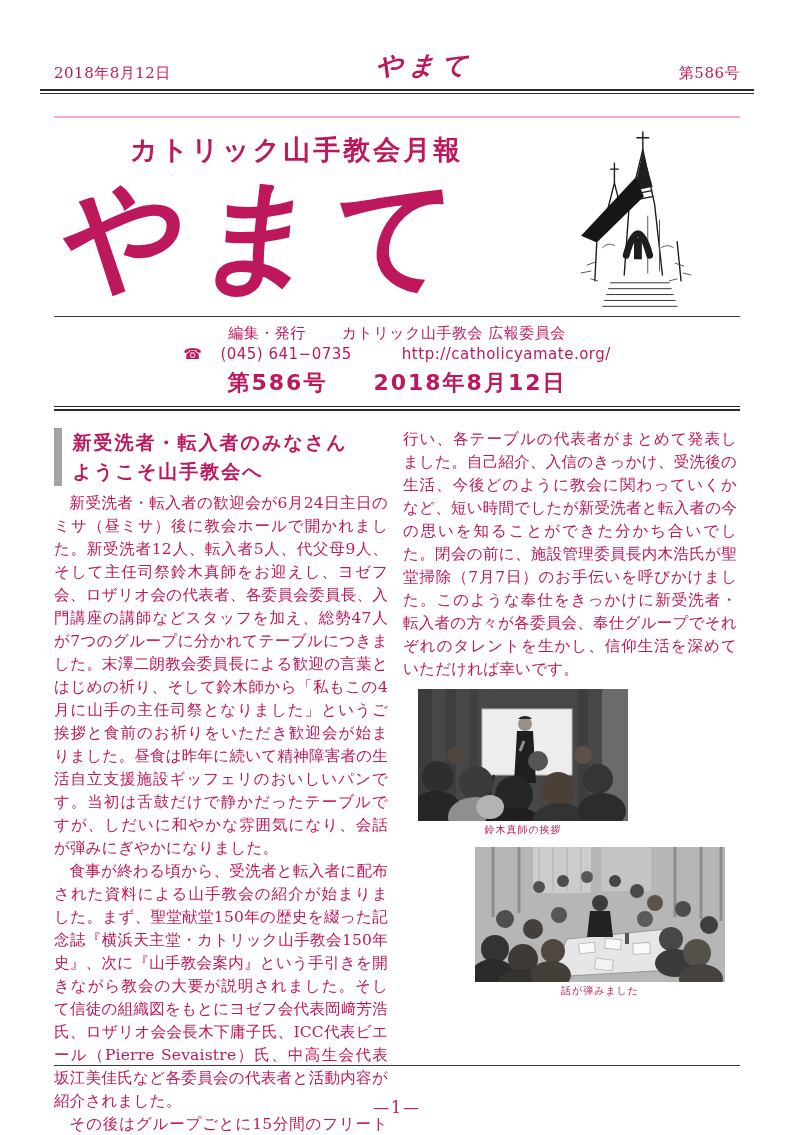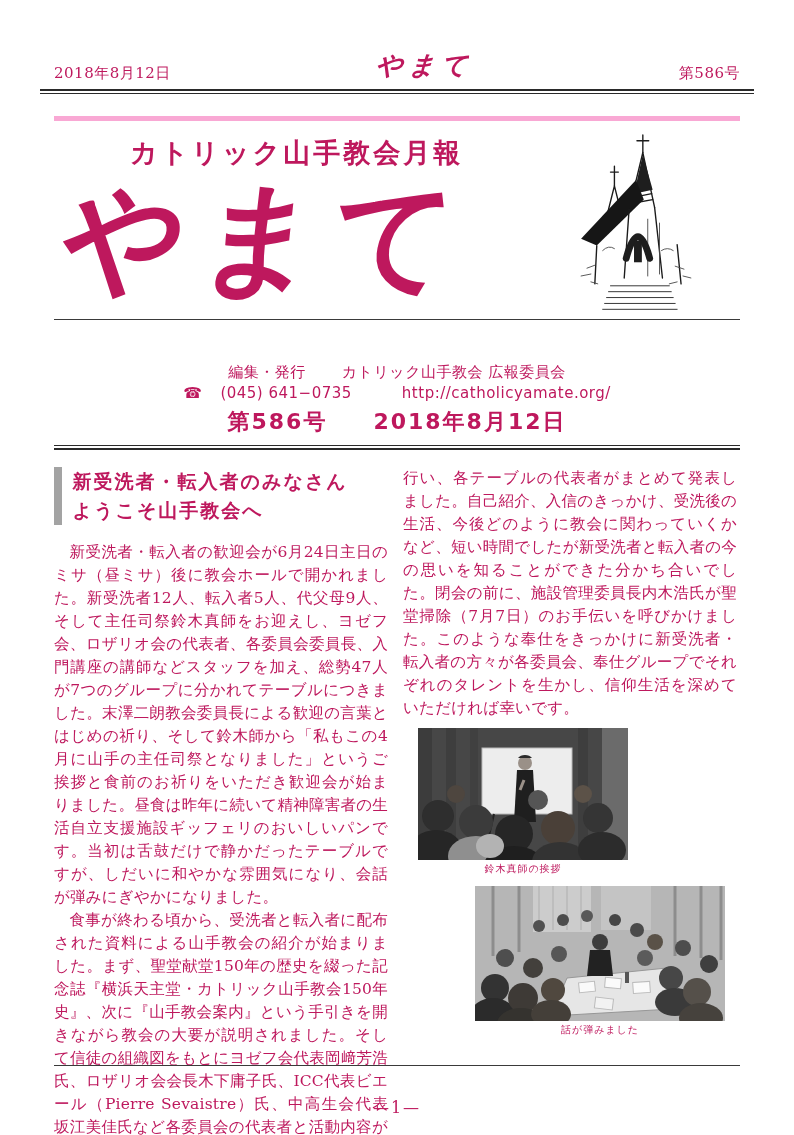--- a/index.html
+++ b/index.html
@@ -24,21 +24,21 @@
   .runhead .date, .runhead .issue { font-size:15px; letter-spacing:0.5px; }
   .runhead .title {
     font-size:26px; font-weight:700;
     font-style:italic;
     transform:skewX(-4deg);
     letter-spacing:6px;
   }
   .rule-double { height:5px; border-top:2px solid #2a2a2a; border-bottom:1.5px solid #2a2a2a; }
 
   
-  .masthead-box { margin:22px 14px 0 14px; border-top:5px solid #f9a8d4; }
+  .masthead-box { margin:22px 14px 0 14px; border-top:2px solid #f9a8d4; }
   .masthead { display:flex; justify-content:space-between; padding:8px 6px 0 18px; height:198px; }
   .masthead-left { padding-top:2px; }
   .masthead-subtitle {
     font-family:"DejaVu Sans","Liberation Sans",sans-serif;
     font-size:27px; font-weight:800; letter-spacing:3px;
     margin:4px 0 0 58px;
   }
   .masthead-title {
     font-size:118px; font-weight:700; line-height:1.08;
     letter-spacing:14px;
@@ -46,32 +46,32 @@
     transform-origin:left top;
     white-space:nowrap;
   }
   .church { width:170px; height:196px; flex:none; margin-right:14px; }
 
   
   .pub-box { margin:0 14px; border-top:1px solid #3a3a3a; padding:6px 0 4px 0; }
   .pub-line { display:flex; justify-content:center; align-items:baseline; gap:18px;
               font-size:15px; letter-spacing:0.5px; line-height:21px;
               font-family:"DejaVu Sans","Liberation Sans",sans-serif; }
-  .pub-line .label { margin-right:18px;margin-top:36px; }
+  .pub-line .label { margin-right:18px; }
   .issue-line {
     display:flex; justify-content:center; gap:46px;
     font-family:"DejaVu Sans","Liberation Sans",sans-serif;
     font-size:22px; font-weight:800; letter-spacing:2px; margin-top:3px;
   }
   .rule-double-b { margin:4px 14px 0 14px; height:5px; border-top:1.5px solid #2a2a2a; border-bottom:2px solid #2a2a2a; }
 
   
   .article { display:flex; gap:15px; padding:17px 14px 0 14px; }
   .col { width:334px; }
-  .headline { display:flex; margin-bottom:16px; }
+  .headline { display:flex; margin-bottom:6px; }
   .headline-bar { width:8px; background:#a3a3a3; margin-right:11px; }
   .headline-text {
     font-family:"DejaVu Sans","Liberation Sans",sans-serif;
     font-size:19px; font-weight:700; line-height:29px; letter-spacing:2px;
     width:100%;
   }
   .headline-text .l2 { text-align:left; }
   .body-p {
     font-size:15.5px; line-height:23px;
     text-align:justify; text-justify:inter-character;

